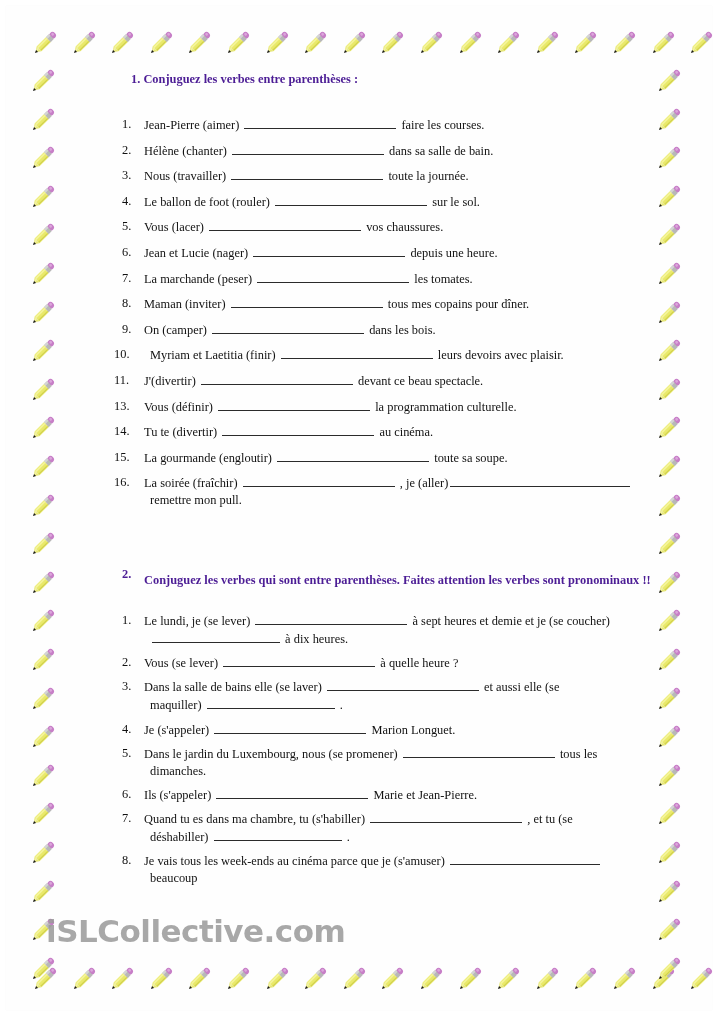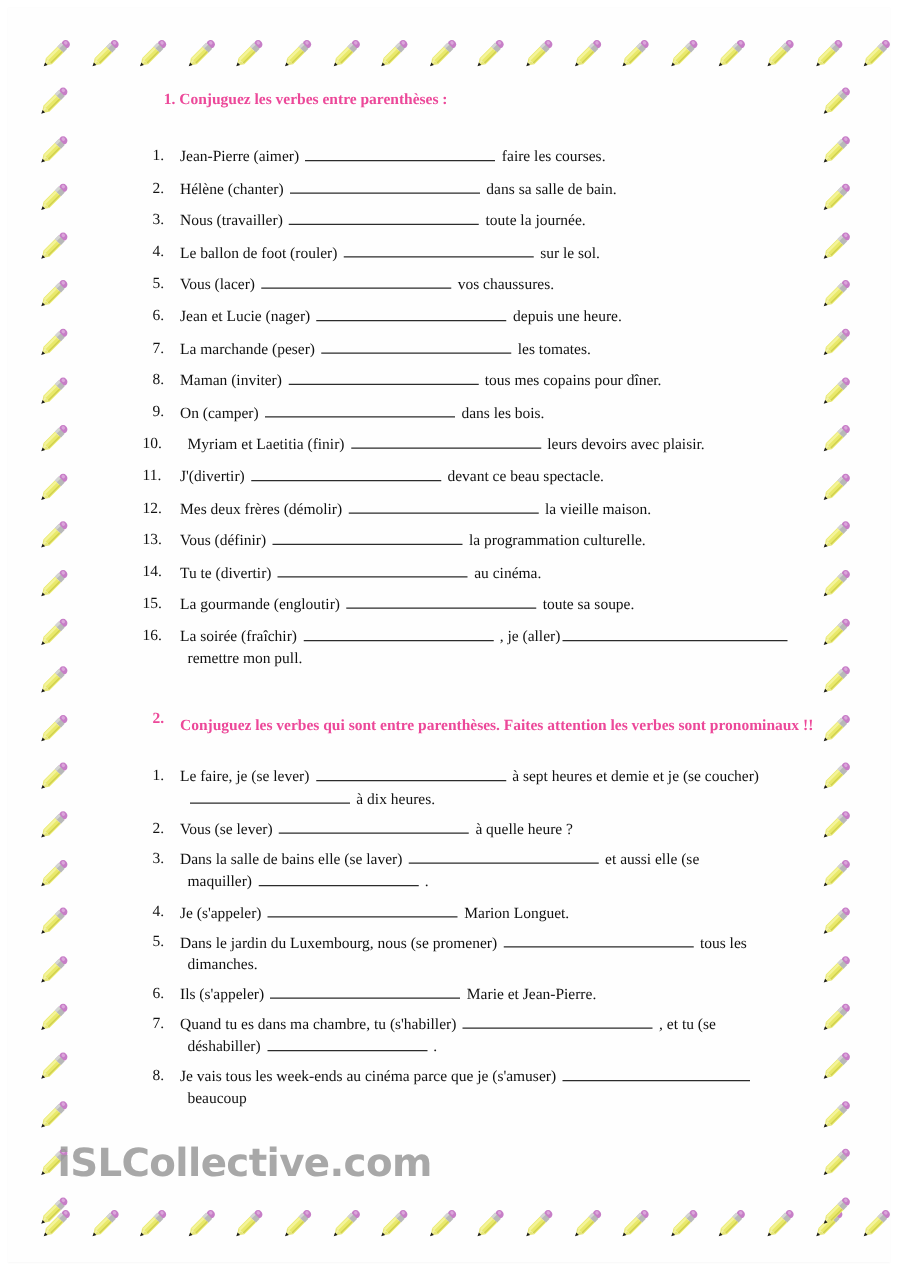--- a/index.html
+++ b/index.html
@@ -58,21 +58,21 @@
     left: 0; top: 0;
     width: 720px;
     height: 1018px;
     z-index: 3;
   }
 
   .sec-title {
     font-weight: bold;
     font-size: 12.4px;
     line-height: 17px;
-    color: #ec4899;
+    color: #4c1d95;
   }
   #sec1-title {
     position: absolute;
     left: 131px;
     top: 71px;
     white-space: nowrap;
   }
   #sec2-title {
     position: absolute;
     left: 122px;
@@ -1545,24 +1545,20 @@
         </li>
         <li style="margin-bottom: 7.6px; padding-left: 28px;">
           <span class="qnum wide">10.</span>
           <span class="qline"><span>Myriam et Laetitia (finir) </span><span class="blank" style="width: 152px;"></span><span> leurs devoirs avec plaisir.</span></span>
         </li>
         <li style="margin-bottom: 7.6px;">
           <span class="qnum wide">11.</span>
           <span class="qline"><span>J'(divertir) </span><span class="blank" style="width: 152px;"></span><span> devant ce beau spectacle.</span></span>
         </li>
         <li style="margin-bottom: 7.6px;">
-          <span class="qnum wide">12.</span>
-          <span class="qline"><span>Mes deux frères (démolir) </span><span class="blank" style="width: 152px;"></span><span> la vieille maison.</span></span>
-        </li>
-        <li style="margin-bottom: 7.6px;">
           <span class="qnum wide">13.</span>
           <span class="qline"><span>Vous (définir) </span><span class="blank" style="width: 152px;"></span><span> la programmation culturelle.</span></span>
         </li>
         <li style="margin-bottom: 7.6px;">
           <span class="qnum wide">14.</span>
           <span class="qline"><span>Tu te (divertir) </span><span class="blank" style="width: 152px;"></span><span> au cinéma.</span></span>
         </li>
         <li style="margin-bottom: 7.6px;">
           <span class="qnum wide">15.</span>
           <span class="qline"><span>La gourmande (engloutir) </span><span class="blank" style="width: 152px;"></span><span> toute sa soupe.</span></span>
@@ -1575,21 +1571,21 @@
       </ol>
 
     <div id="sec2-title" class="sec-title">
       <span class="num">2.</span>
       <span class="txt">Conjuguez les verbes qui sont entre parenthèses. Faites attention les verbes sont pronominaux !!</span>
     </div>
 
     <ol class="qlist" id="sec2-list" style="left:122px; top:612px; width:560px;">
         <li style="margin-bottom: 6.2px;">
           <span class="qnum">1.</span>
-          <span class="qline"><span>Le faire, je (se lever) </span><span class="blank" style="width: 152px;"></span><span> à sept heures et demie et je (se coucher)</span></span>
+          <span class="qline"><span>Le lundi, je (se lever) </span><span class="blank" style="width: 152px;"></span><span> à sept heures et demie et je (se coucher)</span></span>
           <span class="qline cont"><span class="blank" style="width: 128px;"></span><span> à dix heures.</span></span>
         </li>
         <li style="margin-bottom: 6.2px;">
           <span class="qnum">2.</span>
           <span class="qline"><span>Vous (se lever) </span><span class="blank" style="width: 152px;"></span><span> à quelle heure ?</span></span>
         </li>
         <li style="margin-bottom: 6.2px;">
           <span class="qnum">3.</span>
           <span class="qline"><span>Dans la salle de bains elle (se laver) </span><span class="blank" style="width: 152px;"></span><span> et aussi elle (se</span></span>
           <span class="qline cont"><span>maquiller) </span><span class="blank" style="width: 128px;"></span><span> .</span></span>

